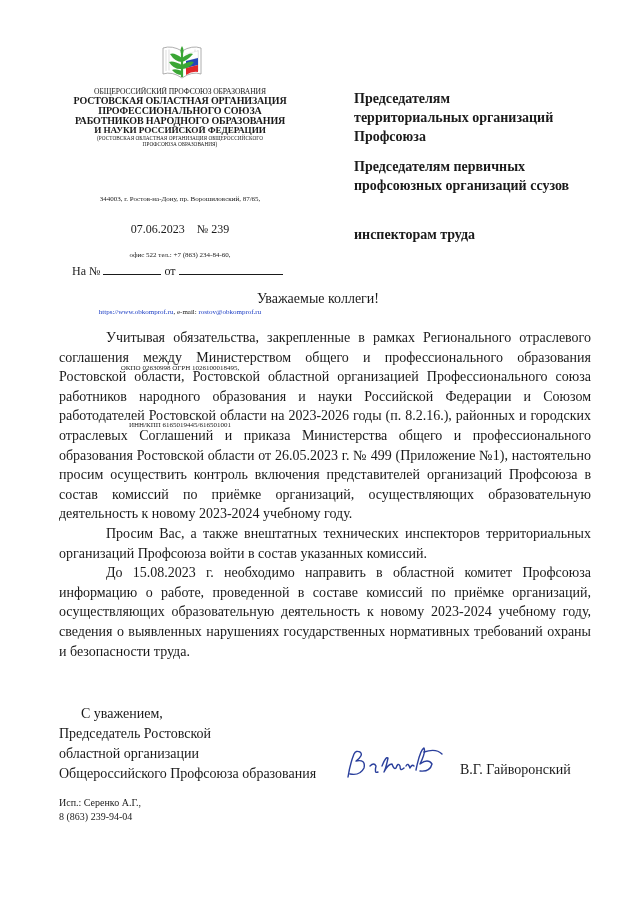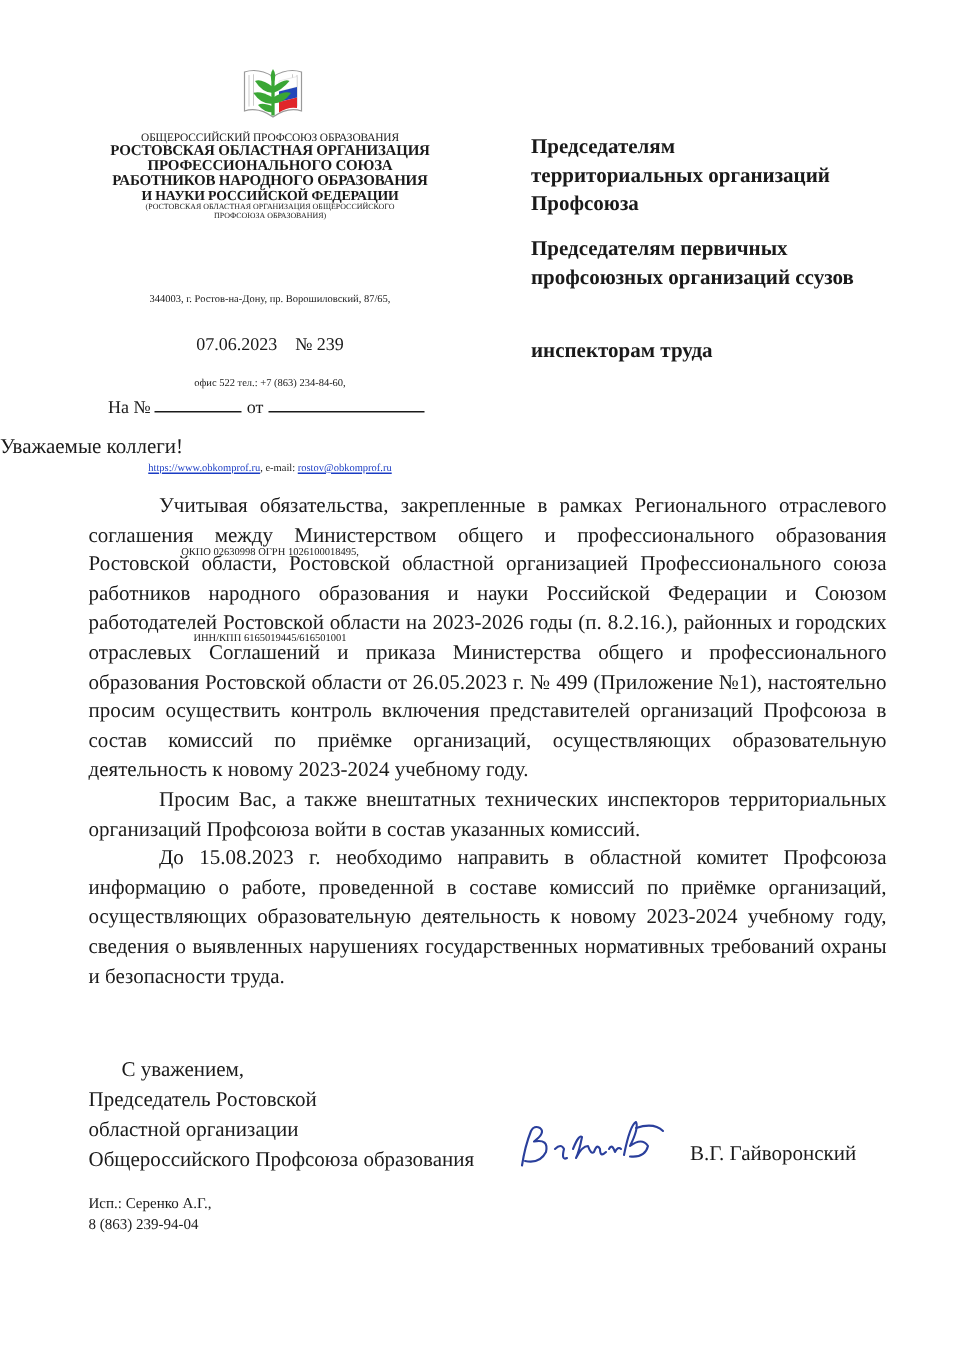--- a/index.html
+++ b/index.html
@@ -5,27 +5,27 @@
     html, body { margin: 0; padding: 0; background: #ffffff; }
     body { width: 636px; height: 900px; position: relative; overflow: hidden; color: #1a1a1a; font-family: "Liberation Serif", "DejaVu Serif", serif; }
     .abs { position: absolute; }
     .logo { left: 160px; top: 40px; width: 44px; height: 44px; }
     .lh { left: 60px; top: 88px; width: 240px; text-align: center; line-height: 1.0; }
     .lh .l1 { font-size: 7.6px; letter-spacing: -0.1px; }
     .lh .bold { font-size: 10px; font-weight: bold; letter-spacing: -0.15px; }
     .lh .bold2 { font-size: 9.2px; font-weight: bold; letter-spacing: -0.1px; }
     .lh .tiny { font-size: 5.3px; line-height: 1.15; }
     .lh .small { font-size: 7px; line-height: 1.3; margin-top: 48px; }
-    .lh a { color: #1a3cc4; text-decoration: underline; }
+    .lh a { color: #1a3cc4; }
     .regline { left: 60px; top: 222px; width: 240px; text-align: center; font-size: 12px; }
     .refline { left: 72px; top: 248px; font-size: 12px; white-space: nowrap; margin-top: 16px; }
     .blank { display: inline-block; border-bottom: 1px solid #1a1a1a; vertical-align: baseline; height: 10px; }
     .addr { left: 354px; top: 89px; width: 260px; font-size: 14px; line-height: 19px; }
     .addr p { margin: 0 0 11px 0; font-weight: bold; }
-    .salut { left: 0; width: 636px; top: 291px; text-align: left; font-size: 14px; }
+    .salut { left: 0; width: 636px; top: 291px; text-align: center; font-size: 14px; }
     .body { left: 59px; top: 328px; width: 532px; font-size: 14px; line-height: 19.6px; text-align: justify; }
     .body p { margin: 0; text-indent: 47px; }
     .sign { left: 59px; top: 704px; font-size: 14px; line-height: 20px; width: 540px; }
     .sign .indent { padding-left: 22px; }
     .signature { left: 340px; top: 744px; width: 110px; height: 38px; }
     .signame { left: 460px; top: 762px; font-size: 14px; }
     .exec { left: 59px; top: 796px; font-size: 10px; line-height: 14px; }
   </style>
 </head>
 <body>

